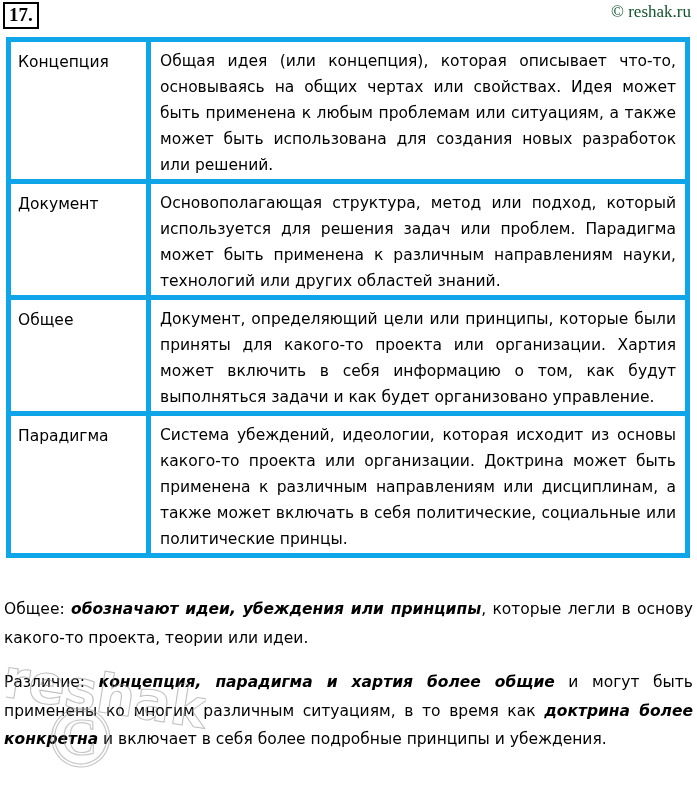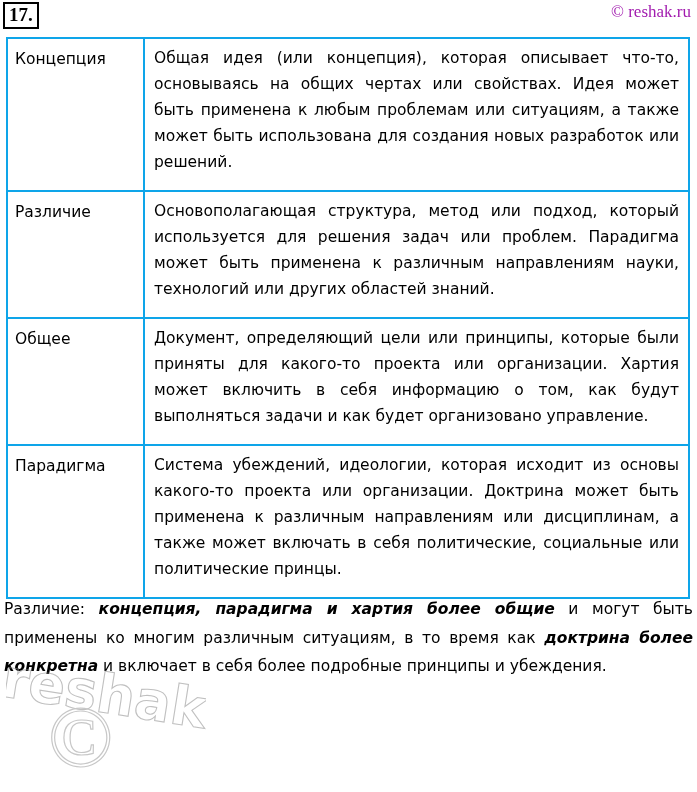--- a/index.html
+++ b/index.html
@@ -34,36 +34,36 @@
     line-height: 22px;
     letter-spacing: 0px;
   }
   .copyright {
     position: absolute;
     right: 6px;
     top: 2px;
     font-family: "Liberation Serif", serif;
     font-size: 17px;
     line-height: 20px;
-    color: #a21caf;
+    color: #14532d;
   }
 
   
   .concept-table {
     position: absolute;
     left: 6px;
     top: 37px;
     width: 684px;
     border-collapse: collapse;
     table-layout: fixed;
   }
   .concept-table td {
-    border: 2px solid #0ea5e9;
+    border: 5px solid #0ea5e9;
     vertical-align: top;
-    padding: 6px 7px 15px 7px;
+    padding: 6px 7px 1px 7px;
   }
   .concept-table td.term {
     width: 121px;
     font-size: 15.5px;
     line-height: 28.4px;
     white-space: nowrap;
   }
   .concept-table td.definition {
     font-size: 15.5px;
     line-height: 26px;
@@ -135,41 +135,42 @@
 
 <table class="concept-table">
   <tbody>
     <tr>
       <td class="term">Концепция</td>
       <td class="definition">
         <span>Общая идея (или концепция), которая описывает что-то, основываясь на общих чертах или свойствах. Идея может быть применена к любым проблемам или ситуациям, а также может быть использована для создания новых разработок или решений.</span>
       </td>
     </tr>
     <tr>
-      <td class="term">Различие</td>
+      <td class="term">Документ</td>
       <td class="definition">
         <span>Основополагающая структура, метод или подход, который используется для решения задач или проблем. Парадигма может быть применена к различным направлениям науки, технологий или других областей знаний.</span>
       </td>
     </tr>
     <tr>
       <td class="term">Общее</td>
       <td class="definition">
         <span>Документ, определяющий цели или принципы, которые были приняты для какого-то проекта или организации. Хартия может включить в себя информацию о том, как будут выполняться задачи и как будет организовано управление.</span>
       </td>
     </tr>
     <tr>
       <td class="term">Парадигма</td>
       <td class="definition">
         <span>Система убеждений, идеологии, которая исходит из основы какого-то проекта или организации. Доктрина может быть применена к различным направлениям или дисциплинам, а также может включать в себя политические, социальные или политические принцы.</span>
       </td>
     </tr>
   </tbody>
 </table>
 
 <div class="notes">
+  <p class="note-para"><span>Общее: </span><b>обозначают идеи, убеждения или принципы</b><span>, которые легли в основу какого-то проекта, теории или идеи.</span></p>
 
   <p class="note-para"><span>Различие: </span><b>концепция, парадигма и хартия более общие</b><span> и могут быть применены ко многим различным ситуациям, в то время как </span><b>доктрина более конкретна</b><span> и включает в себя более подробные принципы и убеждения.</span></p>
 </div>
 
 <div class="watermark">
   <svg width="200" height="140" viewBox="0 0 200 140" xmlns="http://www.w3.org/2000/svg">
     <text class="wm-text" x="-6" y="48" transform="rotate(9 -6 48)">reshak.ru</text>
     <text class="wm-mark" x="42" y="118">©</text>
   </svg>
 </div>

